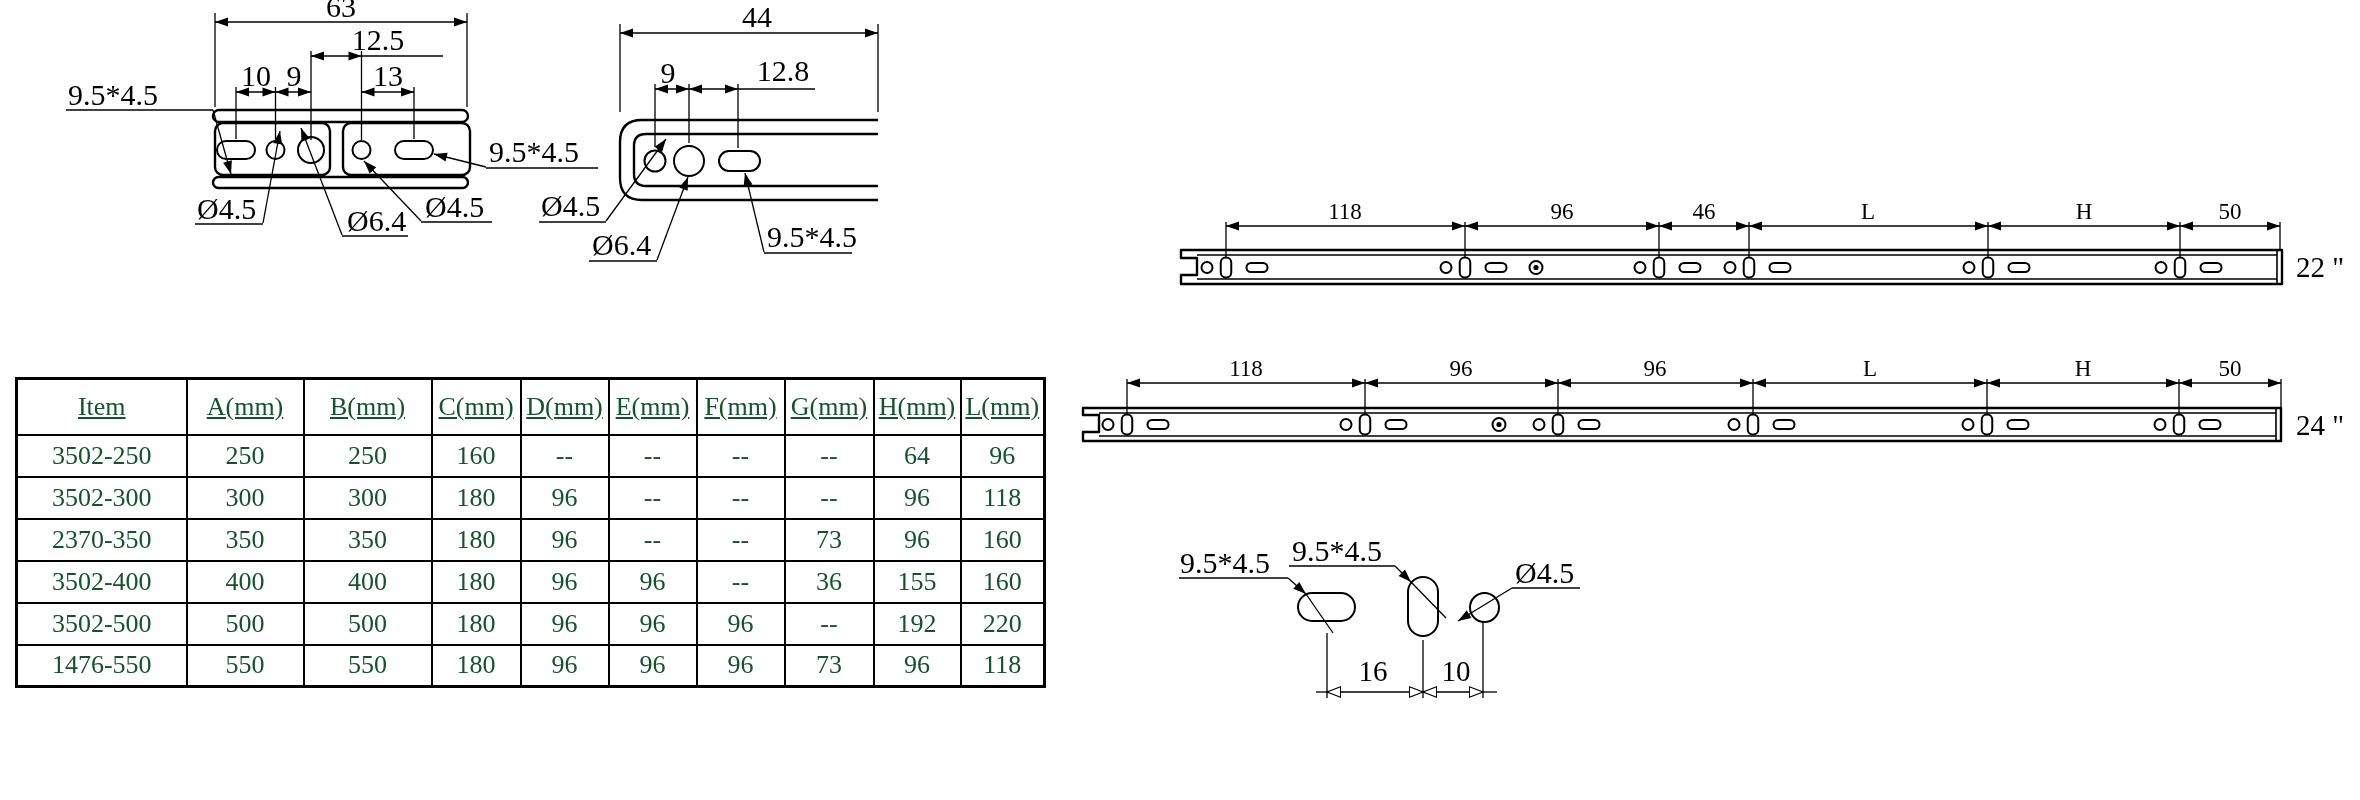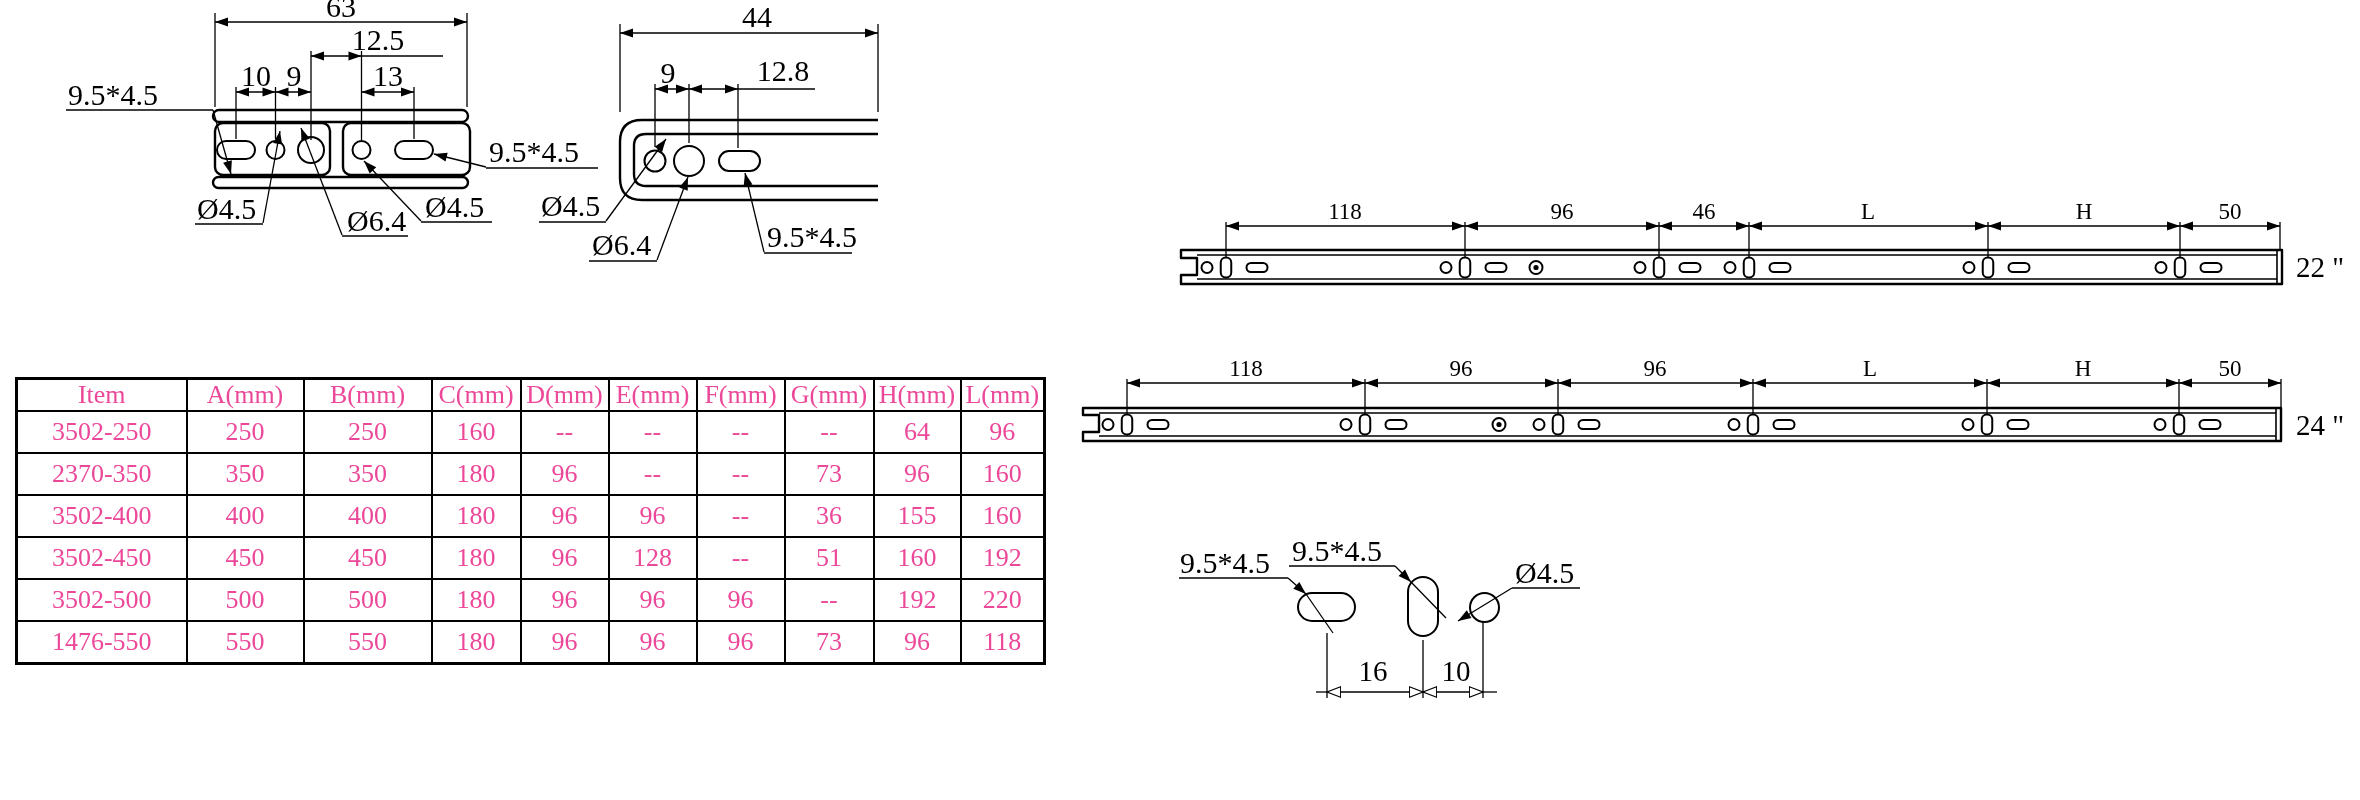--- a/index.html
+++ b/index.html
@@ -1,18 +1,18 @@
 <!DOCTYPE html>
 <html><head>
 <meta charset="utf-8">
 <style>
   html,body { margin:0; padding:0; background:#ffffff; }
   #canvas {
     position:relative; width:2360px; height:800px; background:#ffffff;
-    overflow:hidden; font-family:"Liberation Serif", serif; color:#ec4899;
+    overflow:hidden; font-family:"Liberation Serif", serif; color:#14532d;
   }
   #sheet-svg { position:absolute; left:0; top:0; }
   #sheet-svg text { font-family:"Liberation Serif", serif; fill:#000000; }
   .t30 { font-size:30px; }
   .t23 { font-size:23px; }
   .t29 { font-size:29px; }
   .mid { text-anchor:middle; }
   .ln   { stroke:#000; stroke-width:1.3; fill:none; }
   .shape{ stroke:#000; stroke-width:2.4; fill:none; stroke-linejoin:round; }
   .hole { stroke:#000; stroke-width:2; fill:none; }
@@ -20,21 +20,21 @@
   table.spec {
     position:absolute; left:15px; top:377px;
     border-collapse:collapse; table-layout:fixed;
     background:#fff; border:3px solid #000;
   }
   table.spec th, table.spec td {
     border:2px solid #000; text-align:center; vertical-align:middle;
     font-size:26px; font-weight:normal; padding:0; overflow:hidden;
     font-family:"Liberation Serif", serif; white-space:nowrap;
   }
-  table.spec thead tr { height:32px; }
+  table.spec thead tr { height:56px;text-decoration:underline; }
   table.spec tbody tr { height:42px;margin-left:34px; }
 </style>
 </head>
 <body>
 
 <div id="canvas">
 
 <svg id="sheet-svg" width="2360" height="800" viewBox="0 0 2360 800">
   <defs>
     <marker id="arr" markerWidth="11" markerHeight="8" refX="10.5" refY="4" orient="auto-start-reverse">
@@ -253,20 +253,32 @@
       <td>250</td>
       <td>160</td>
       <td>--</td>
       <td>--</td>
       <td>--</td>
       <td>--</td>
       <td>64</td>
       <td>96</td>
     </tr>
     <tr>
+      <td>3502-300</td>
+      <td>300</td>
+      <td>300</td>
+      <td>180</td>
+      <td>96</td>
+      <td>--</td>
+      <td>--</td>
+      <td>--</td>
+      <td>96</td>
+      <td>118</td>
+    </tr>
+    <tr>
       <td>2370-350</td>
       <td>350</td>
       <td>350</td>
       <td>180</td>
       <td>96</td>
       <td>--</td>
       <td>--</td>
       <td>73</td>
       <td>96</td>
       <td>160</td>
@@ -277,32 +289,20 @@
       <td>400</td>
       <td>180</td>
       <td>96</td>
       <td>96</td>
       <td>--</td>
       <td>36</td>
       <td>155</td>
       <td>160</td>
     </tr>
     <tr>
-      <td>3502-450</td>
-      <td>450</td>
-      <td>450</td>
-      <td>180</td>
-      <td>96</td>
-      <td>128</td>
-      <td>--</td>
-      <td>51</td>
-      <td>160</td>
-      <td>192</td>
-    </tr>
-    <tr>
       <td>3502-500</td>
       <td>500</td>
       <td>500</td>
       <td>180</td>
       <td>96</td>
       <td>96</td>
       <td>96</td>
       <td>--</td>
       <td>192</td>
       <td>220</td>

